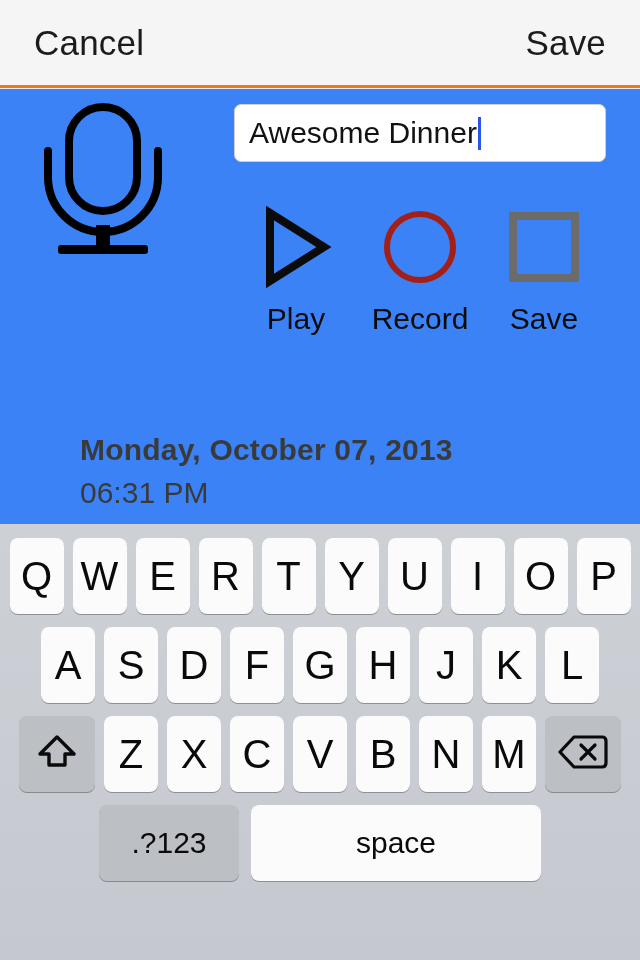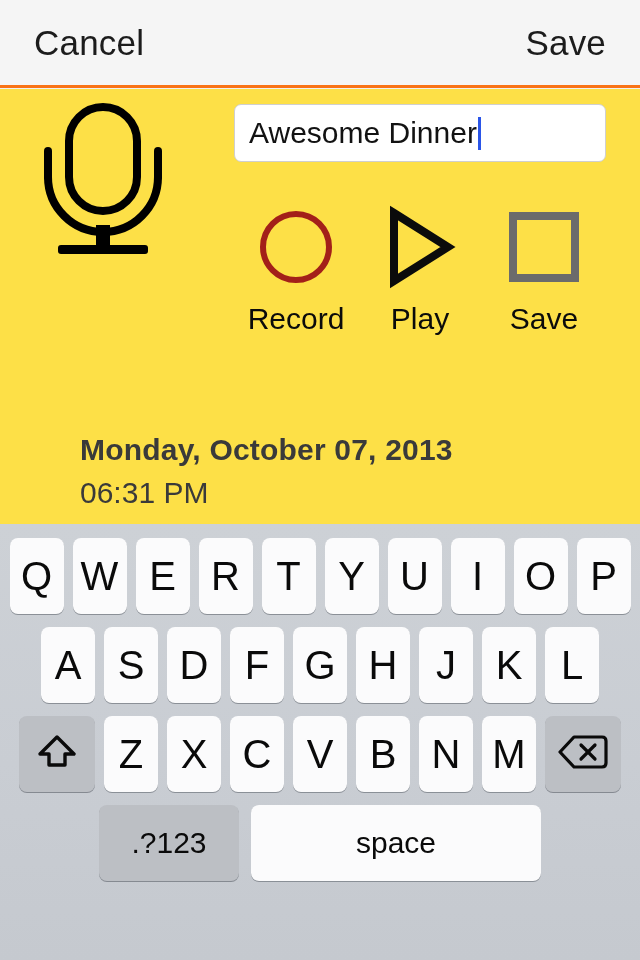--- a/index.html
+++ b/index.html
@@ -19,21 +19,21 @@
     display: flex; align-items: center; justify-content: space-between;
     padding: 0 34px;
   }
   .nav-btn {
     font-size: 35px; color: #1c1c1c; letter-spacing: .2px;
     background: none; border: none; cursor: pointer;
     font-family: "Liberation Sans", sans-serif;
   }
 
   
-  .content { position: absolute; left: 0; top: 89px; width: 640px; height: 435px; background: #fde047; }
+  .content { position: absolute; left: 0; top: 89px; width: 640px; height: 435px; background: #3b82f6; }
 
   .mic-wrap { position: absolute; left: 28px; top: 10px; width: 150px; height: 160px; }
 
   .title-field {
     position: absolute; left: 234px; top: 15px;
     width: 372px; height: 58px;
     background: #ffffff;
     border: 1px solid #cfcfcf;
     border-radius: 7px;
     display: flex; align-items: center;
@@ -117,34 +117,34 @@
 
     <div class="title-field" title="Title">
       <span class="title-text">Awesome Dinner</span>
         <span class="caret"></span>
     </div>
 
     <div class="controls">
 
       <div class="ctrl">
         <div class="ctrl-icon">
+          <svg width="76" height="92" viewBox="0 0 76 92">
+            <path d="M12 12 L66 46 L12 80 Z" fill="none" stroke="#0b0b0b" stroke-width="8" stroke-linejoin="miter"></path>
+          </svg>
+        </div>
+        <div class="ctrl-label">Play</div>
+      </div>
+
+      <div class="ctrl">
+        <div class="ctrl-icon">
           <svg width="86" height="92" viewBox="0 0 86 92">
             <circle cx="43" cy="46" r="33" fill="none" stroke="#a32019" stroke-width="6"></circle>
           </svg>
         </div>
         <div class="ctrl-label">Record</div>
-      </div>
-
-      <div class="ctrl">
-        <div class="ctrl-icon">
-          <svg width="76" height="92" viewBox="0 0 76 92">
-            <path d="M12 12 L66 46 L12 80 Z" fill="none" stroke="#0b0b0b" stroke-width="8" stroke-linejoin="miter"></path>
-          </svg>
-        </div>
-        <div class="ctrl-label">Play</div>
       </div>
 
       <div class="ctrl">
         <div class="ctrl-icon">
           <svg width="86" height="92" viewBox="0 0 86 92">
             <rect x="12" y="15" width="62" height="62" fill="none" stroke="#6b6b6b" stroke-width="8"></rect>
           </svg>
         </div>
         <div class="ctrl-label">Save</div>
       </div>

